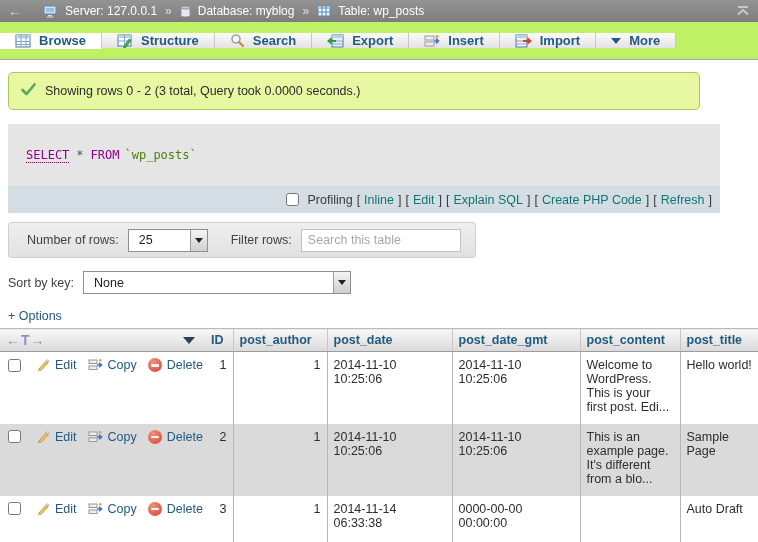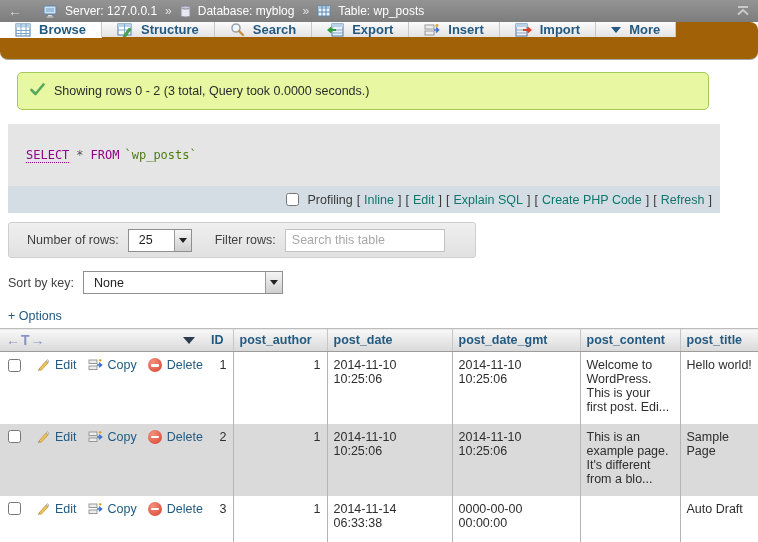--- a/index.html
+++ b/index.html
@@ -18,35 +18,35 @@
   }
   .back-arrow { color:#d9d9d9; font-size:14px; margin-right:16px; cursor:pointer; }
   .crumb { display:flex; align-items:center; gap:7px; cursor:pointer; }
   .crumb svg { display:block; }
   .sep { color:#e3e3e3; margin:0 3px; }
   .collapse-btn { margin-left:auto; cursor:pointer; line-height:0; }
 
   
   .tabbar {
     display:flex; height:38px; border-bottom:1px solid #a8a8a8;
-    background:#a16207; align-items:flex-start;border-radius:8px;
+    background:#bef264; align-items:center;
   }
   .tab {
     display:flex; align-items:center; gap:8px; padding:0 15px;
     border-right:1px solid #c8c8c8;
     background:linear-gradient(#fbfbfb,#e3e3e3);
     color:#235a81; font-weight:bold; font-size:13px; cursor:pointer; white-space:nowrap;
   }
   .tab.active { background:#fff; margin-bottom:-1px; border-bottom:1px solid #fff; }
   .tab svg { display:block; }
   .tri-down { width:0; height:0; border-left:5px solid transparent; border-right:5px solid transparent; border-top:6px solid #235a81; }
 
   
   .msg {
-    margin:12px 17px 0; width:692px;
+    margin:12px 8px 0; width:692px;
     background:#e8f7a1; border:1px solid #a8c858; border-radius:5px;
     padding:10px 10px 10px 12px; display:flex; align-items:center; gap:9px;
     color:#2b2b2b;
   }
 
   
   .qwin { margin:14px 0 0 8px; width:712px; }
   .sql-box {
     background:#e5e5e5; height:62px; display:flex; align-items:center; padding-left:18px;
     font-family:"DejaVu Sans Mono", monospace; font-size:12px; font-weight:normal;
@@ -268,33 +268,33 @@
     <span class="q-link">Create PHP Code</span>
     <span class="brk">]</span>
     <span class="brk">[</span>
     <span class="q-link">Refresh</span>
     <span class="brk">]</span>
   </div>
 </div>
 
 <div class="bar1">
   <span>Number of rows:</span>
-  <span class="fsel" style="width:64px">
+  <span class="fsel" style="width:80px">
     <span class="val" style="flex:1">25</span>
     <span class="btn">
         <i></i>
       </span>
   </span>
   <span style="margin-left:14px">Filter rows:</span>
   <input class="filter-input" type="text" placeholder="Search this table" style="">
 </div>
 
 <div class="bar2">
   <span>Sort by key:</span>
-  <span class="fsel" style="width:200px">
+  <span class="fsel" style="width:268px">
     <span class="val" style="flex:1">None</span>
     <span class="btn">
         <i></i>
       </span>
   </span>
 </div>
 
 <div class="options-link">+ Options</div>
 
 <table class="results">

